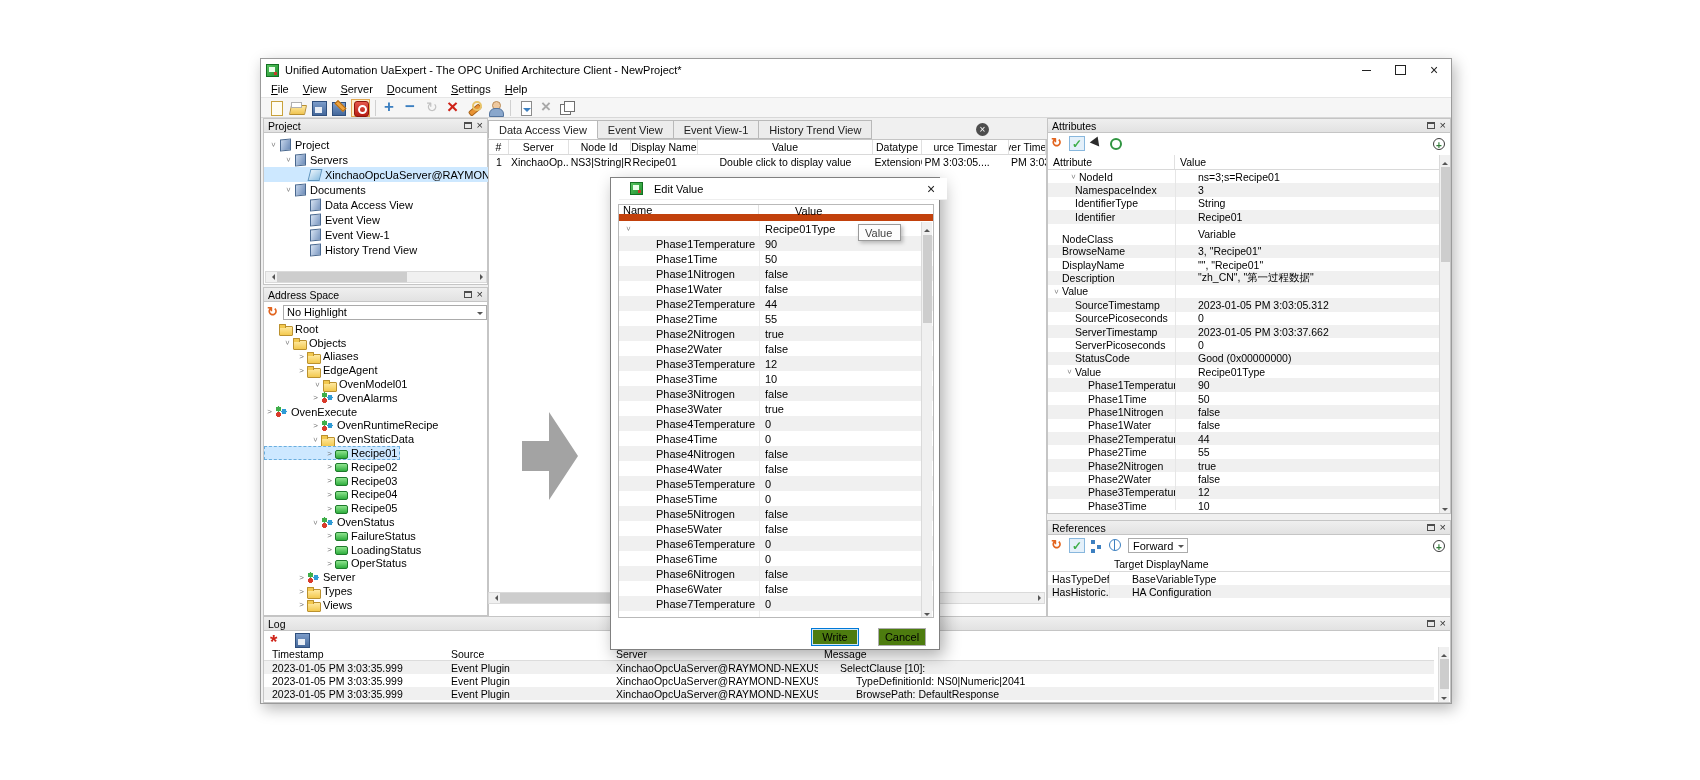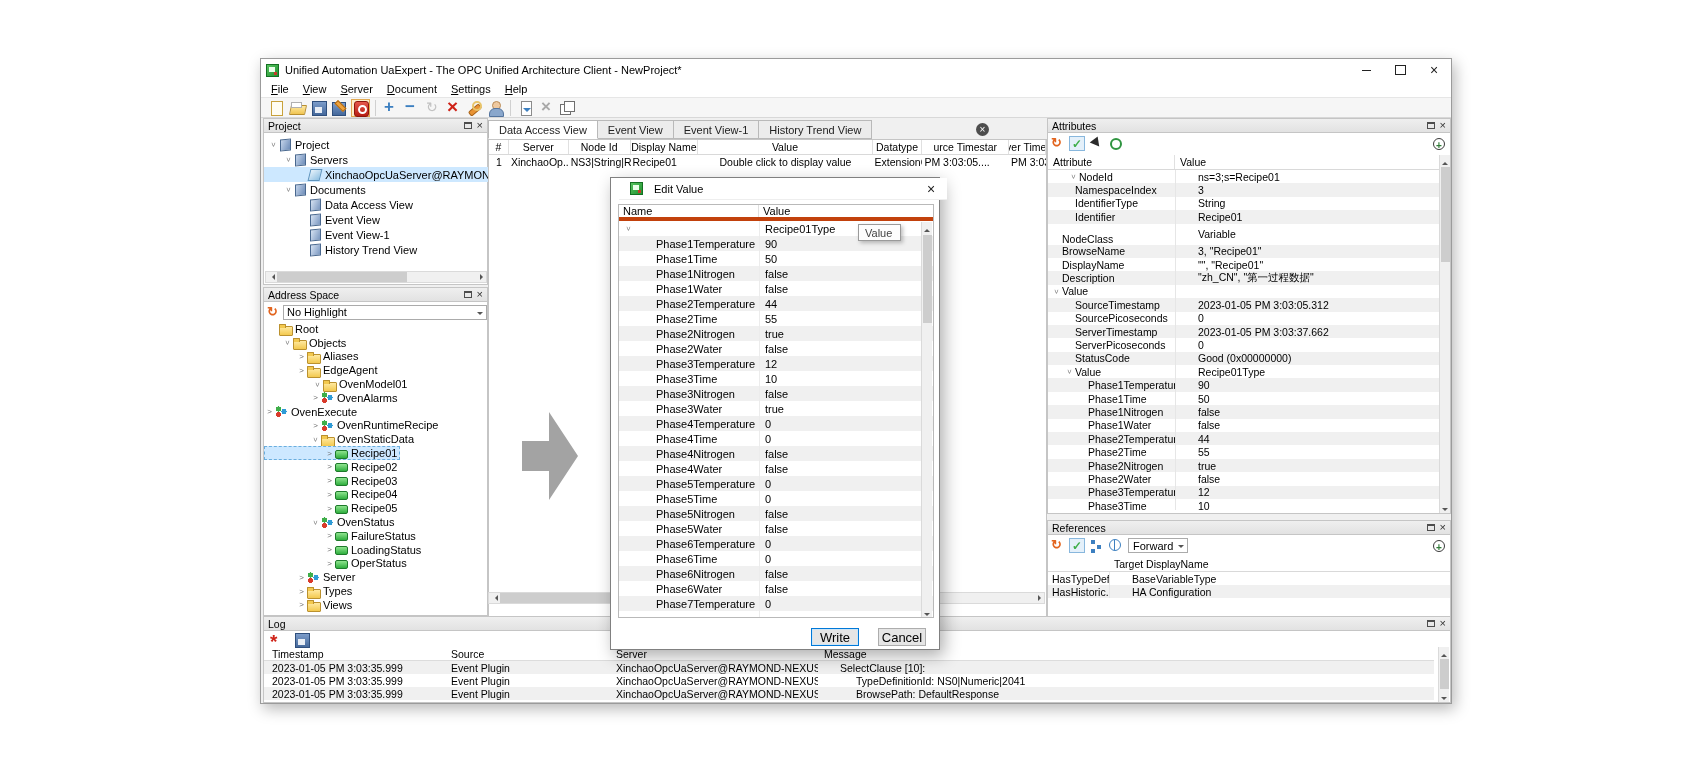--- a/index.html
+++ b/index.html
@@ -164,30 +164,30 @@
   #log-vscroll { right:1px; top:30px; height:55px; }
 
   
   #dlg { position:absolute; left:610px; top:177px; width:330px; height:473px; background:#fff;
          border:1px solid #808080; box-shadow:4px 6px 16px rgba(0,0,0,.32); z-index:5; }
   .dlg-titlebar { position:absolute; left:8px; top:0; width:100%; height:22px; background:#fff; display:flex; align-items:center; padding-left:6px; border-bottom:1px solid #eee; }
   .dlg-title { margin-left:5px; }
   .dlg-close { margin-left:auto; width:32px; height:100%; display:flex; align-items:center; justify-content:center; }
   .dlg-close::before { content:"\00D7"; font-size:14px; color:#222; }
   .dlg-box { position:absolute; left:7px; top:26px; width:316px; height:414px; border:1px solid #b9b9b9; overflow:hidden; }
-  .dlg-colhdr { display:flex; height:16px; border-bottom:4px solid #c2410c; background:#fff; align-items:flex-start; }
+  .dlg-colhdr { display:flex; height:16px; border-bottom:7px solid #c2410c; background:#fff; align-items:flex-start;gap:32px; }
   .dlg-colhdr span { padding-left:4px; }
   .dlg-colhdr .c1 { width:140px; border-right:1px solid #e0e0e0; align-self:stretch; display:flex; align-items:center; }
   .dlg-sep { position:absolute; left:140px; top:16px; bottom:0; width:1px; background:#ececec; }
   .dlg-row { display:flex; height:15px; align-items:center; }
   .dlg-nm { width:140px; display:flex; align-items:center; overflow:hidden; white-space:nowrap; }
   .dlg-val { flex:1; padding-left:6px; overflow:hidden; white-space:nowrap; }
   .stripe-odd { background:#f0f0f0; }
   #dlg-vscroll { right:1px; top:17px; height:396px; background:#f0f0f0; }
-  .dlg-btn { position:absolute; height:18px; display:flex; align-items:center; justify-content:center; background:#e5e5e5; border:1px solid #adadad; font-size:13px; }
+  .dlg-btn { position:absolute; height:18px; display:flex; align-items:center; justify-content:center; background:#4d7c0f; border:1px solid #adadad; font-size:11px; }
   #btn-write { left:200px; top:450px; width:48px; border:1px solid #0078d7; box-shadow:inset 0 0 0 1px #cde5f7; }
   #btn-cancel { left:267px; top:450px; width:48px; }
   #val-tooltip { position:absolute; left:247px; top:46px; width:43px; height:17px; background:#fdfdfd; border:1px solid #9a9a9a;
                  box-shadow:2px 2px 4px rgba(0,0,0,.25); display:flex; align-items:center; padding-left:6px; color:#444; z-index:6; }
 
   
   #arrow { position:absolute; left:522px; top:412px; z-index:3; }
 </style>
 </head>
 <body>

